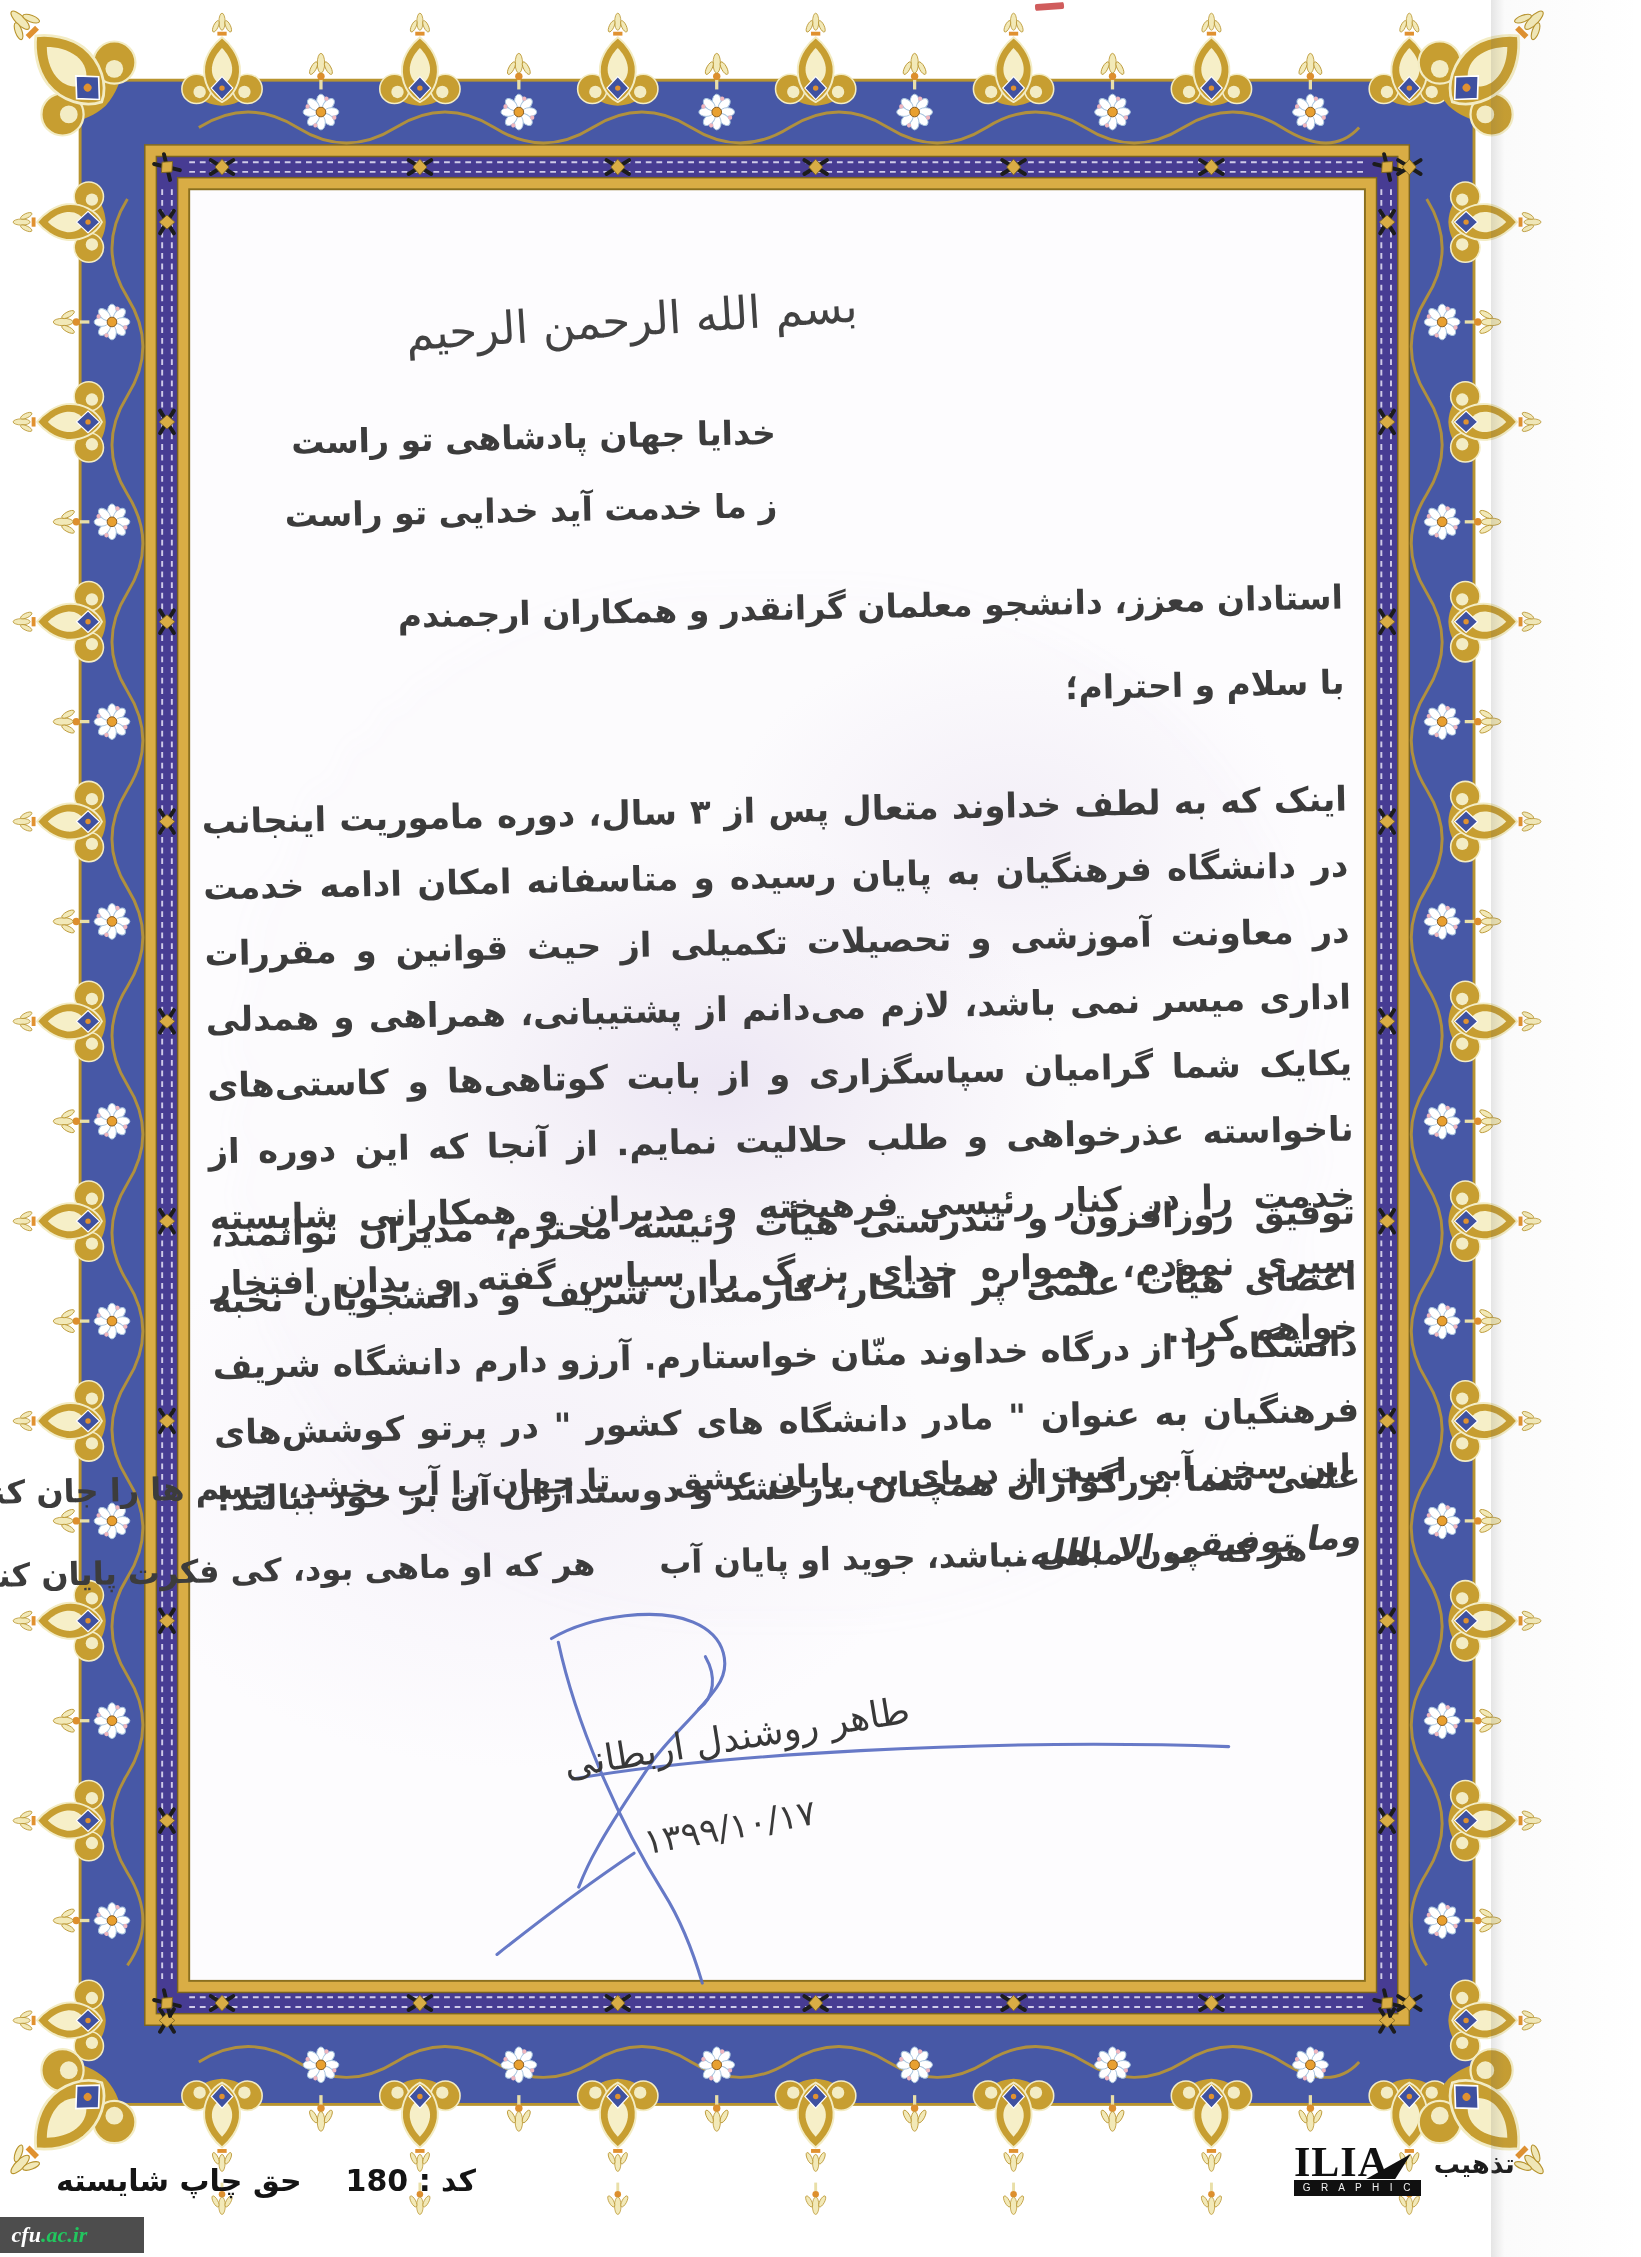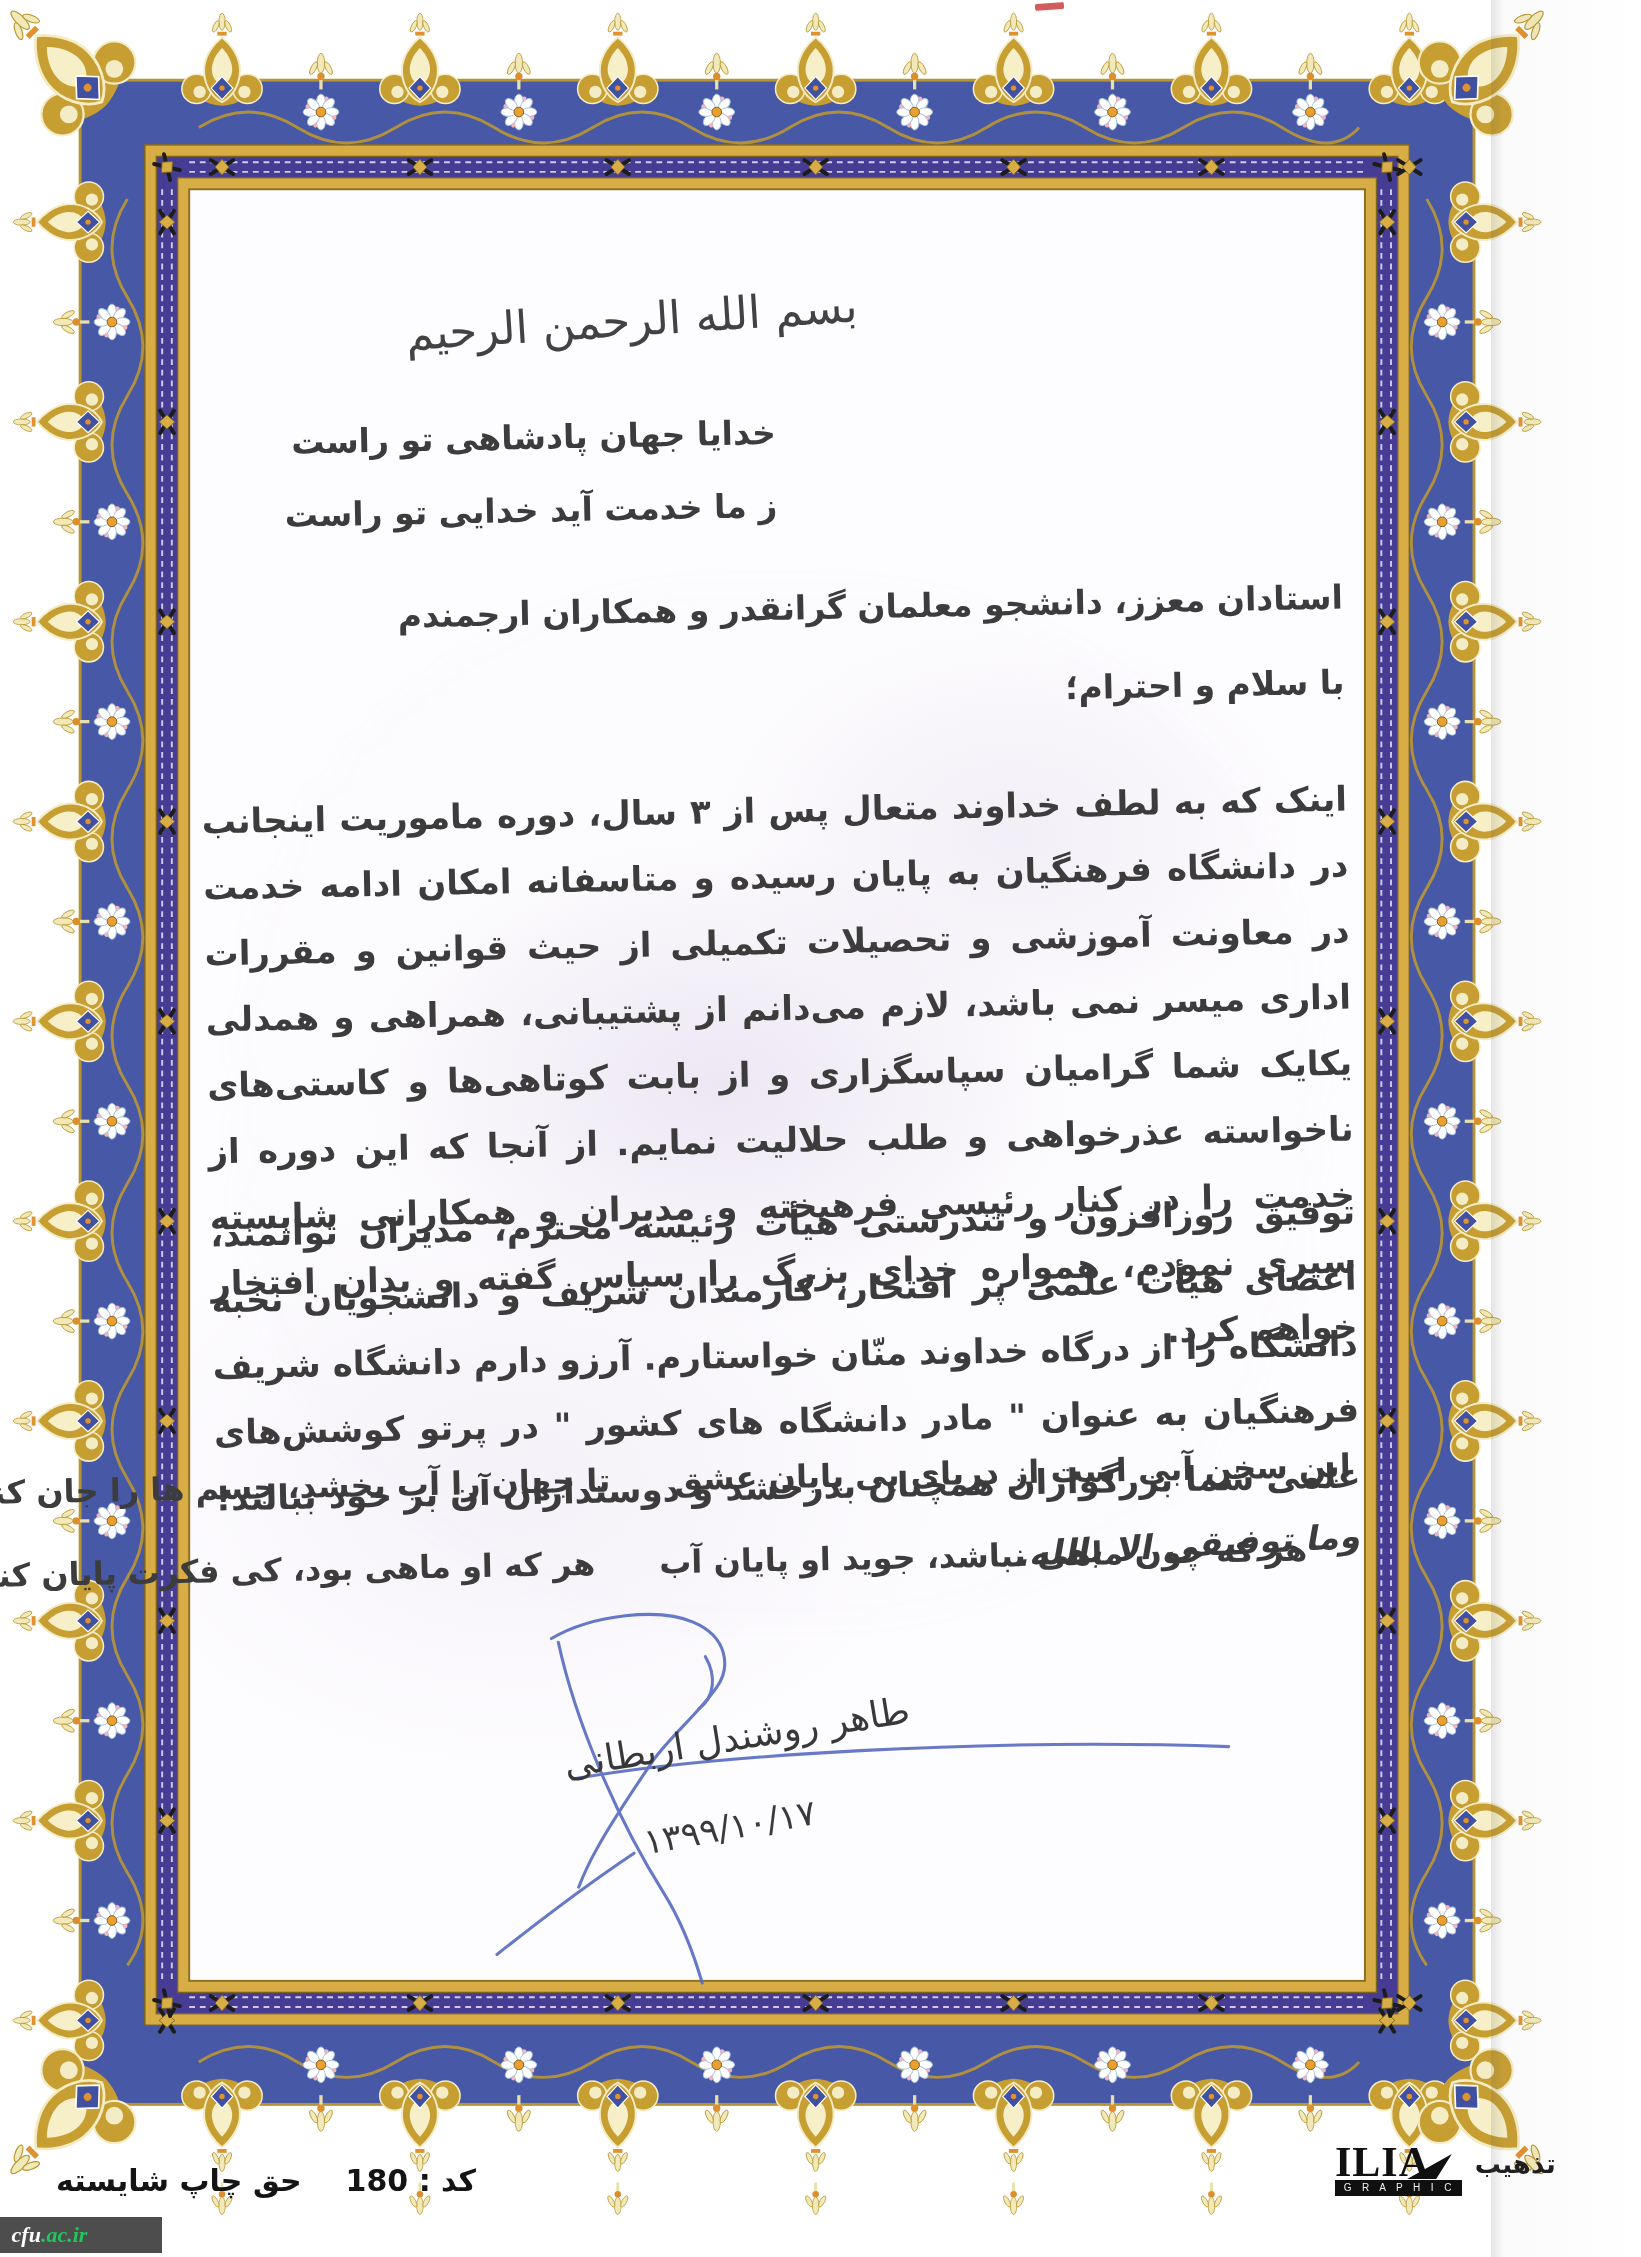--- a/index.html
+++ b/index.html
@@ -33,32 +33,32 @@
   .dua{display:inline-block;transform:skewX(-13deg) rotate(-2deg);font-weight:bold;}
   .poem2-row{left:0;width:100%;padding:0 25px 0 15.4px;display:flex;direction:rtl;gap:64px;
     font-size:32px;font-weight:bold;line-height:62px;white-space:nowrap;}
   .row1{top:1257px;} .row2{top:1340px;padding-right:70px;}
   .sig-block{top:1410px;left:0;width:100%;height:425px;}
   .sig-name{left:357px;top:116px;font-size:37px;color:#383838;transform:rotate(-8deg);white-space:nowrap;}
   .sig-date{left:436px;top:207px;font-size:35px;color:#3a3a3a;transform:rotate(-9deg);letter-spacing:1.9px;white-space:nowrap;}
   
   .print-note{position:absolute;left:56px;top:2163px;display:flex;direction:rtl;gap:44px;
     font-size:30px;font-weight:bold;color:#141414;white-space:nowrap;}
-  .studio{position:absolute;left:1335px;top:2143px;display:flex;direction:ltr;gap:12.6px;align-items:flex-start;}
+  .studio{position:absolute;left:1294px;top:2143px;display:flex;direction:ltr;gap:12.6px;align-items:flex-start;}
   .ilia-stack{display:flex;flex-direction:column;align-items:flex-start;}
   .ilia-word{display:flex;align-items:flex-end;}
   .ilia{font-family:"Liberation Serif",serif;font-weight:bold;font-size:42px;line-height:39px;
     letter-spacing:1px;color:#101010;}
   .swoosh{width:0;height:0;border-style:solid;border-width:0 0 25px 29px;
     border-color:transparent transparent #101010 transparent;transform:skewX(-32deg);
     margin-left:-15.4px;margin-bottom:2.9px;}
   .graphic-bar{background:#101010;color:#f2f2f2;font-size:10px;letter-spacing:3.9px;
     padding:1.9px 6.8px 2.9px 8.7px;margin-top:-1.9px;font-family:"Liberation Sans",sans-serif;}
   .tazhib{font-size:26px;font-weight:bold;color:#1d1d1d;margin-top:5.8px;direction:rtl;}
-  .cfu-bar{position:absolute;left:0;top:2217px;width:162px;height:36px;background:#4d4d4d;
+  .cfu-bar{position:absolute;left:0;top:2217px;width:144px;height:36px;background:#4d4d4d;
     display:flex;align-items:center;padding-left:11.6px;box-sizing:border-box;
     font-family:"Liberation Serif",serif;font-style:italic;font-weight:bold;font-size:22px;}
   .cfu-bar .w{color:#ffffff;} .cfu-bar .o{color:#22c55e;}
   .scan-seam{position:absolute;left:1491px;top:0;width:151px;height:2257px;
     background:linear-gradient(to right, rgba(90,90,90,.16), rgba(120,120,120,.03) 13.5px, rgba(0,0,0,0));}
   .red-mark{position:absolute;left:1035px;top:2.9px;width:29px;height:6.8px;background:#c84040;
     opacity:.85;transform:rotate(-4deg);border-radius:1.9px;}
 </style>
 </head>
 <body>

